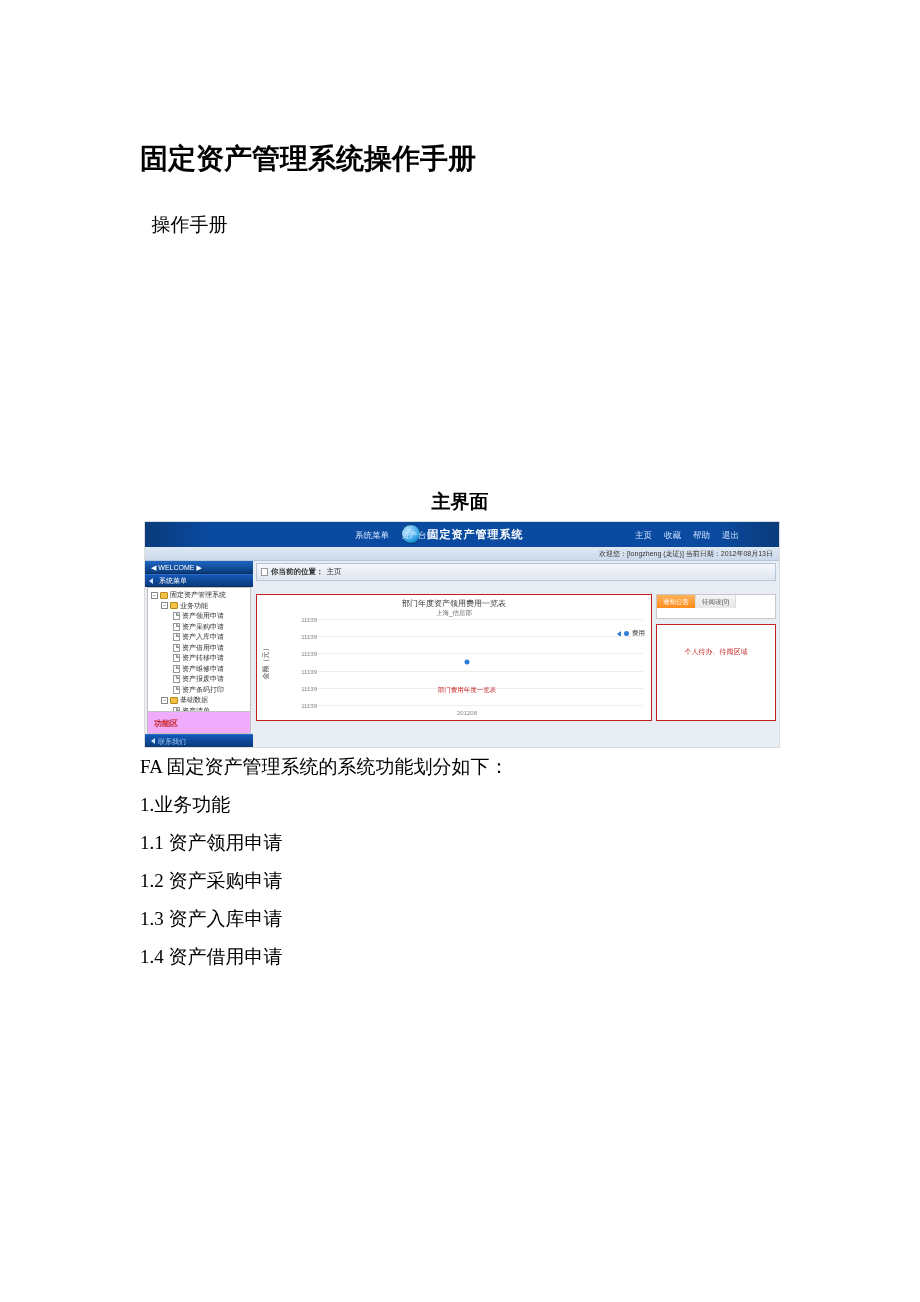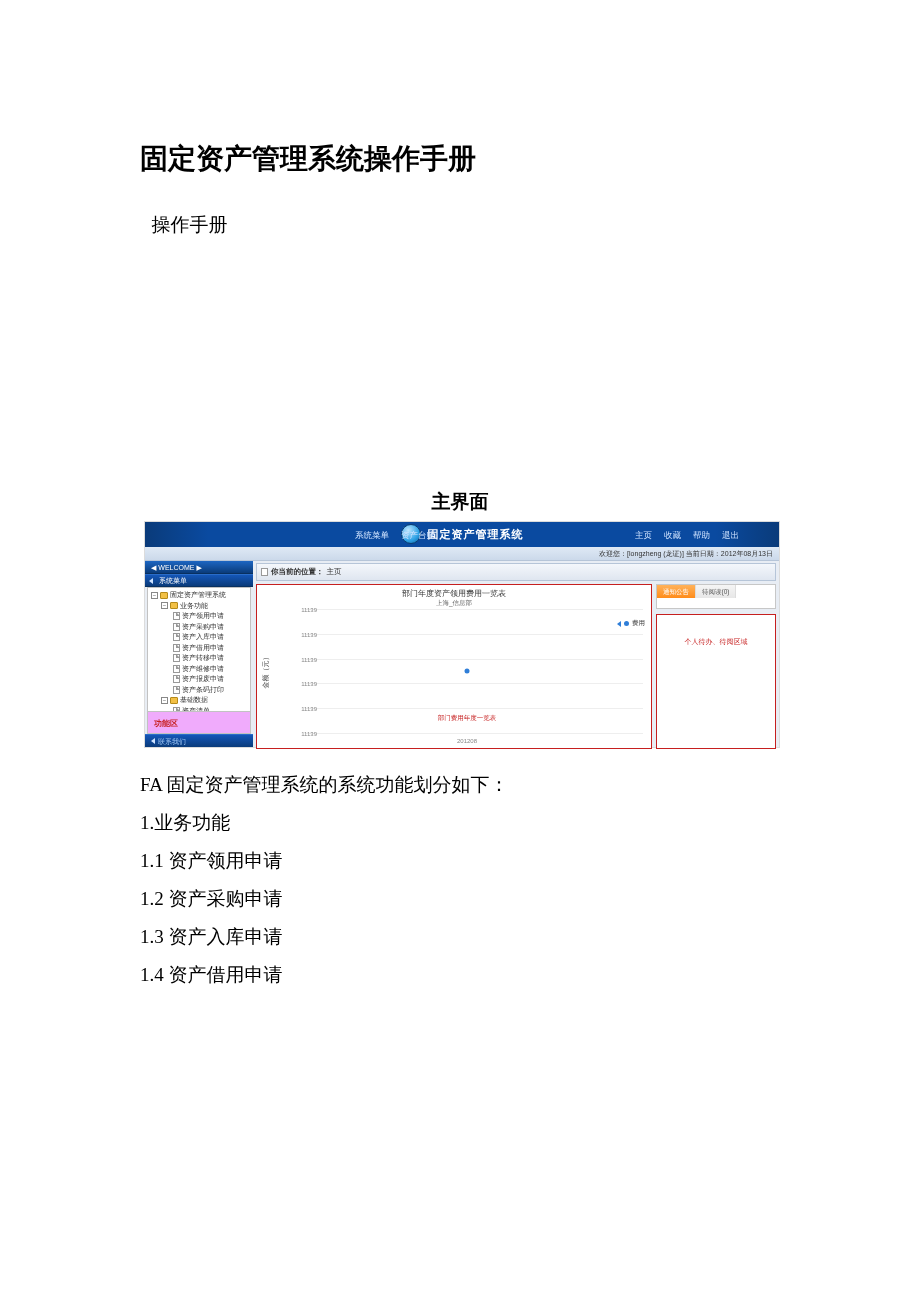--- a/index.html
+++ b/index.html
@@ -35,21 +35,21 @@
   .doc::before{content:""; position:absolute; right:-1px; top:-1px; border:2px solid transparent; border-left-color:#999; border-bottom-color:#999; width:0;height:0;}
   .lvl1{padding-left:2px;} .lvl2{padding-left:12px;} .lvl3{padding-left:24px;}
   .footer-label { color:#c61f1f; font-size:8px; font-weight:bold; padding:6px 0 0 6px; background:#f0abfc; border:1px solid #c2c2c2; border-top:none; margin:0 2px; height:22px;}
   .sb-bottom { height: 13px; background: linear-gradient(#1456b8,#0a3b7a); color:#9ec5f2; font-size:7px; line-height:13px; padding-left:6px; border-top:1px solid #2a6cc8; margin-top:auto;}
   .sb-arrow{display:inline-block;width:0;height:0;border-top:3px solid transparent;border-bottom:3px solid transparent;border-right:4px solid #cfe3ff;margin-right:3px;}
 
   
   .mp { flex: 1; padding: 2px 3px; background: #e8edf4; font-family: "SimSun", sans-serif; }
   .mp-header { height: 18px; background: linear-gradient(#f4f7fb,#dfe6f0); border:1px solid #b6c5d8; font-size: 7.5px; line-height: 12px; padding-left: 4px; display:flex; align-items:center; gap:3px; color:#333;}
   .loc-icon{display:inline-block; width:7px; height:8px; background:#fff; border:1px solid #999;}
-  .mp-row { display: flex; gap: 4px; margin-top: 3px; height: 165px; }
+  .mp-row { display: flex; gap: 4px; margin-top: 13px; height: 127px; }
   .chart-box { flex: 1; border: 1px solid #c61f1f; background: #fff; position: relative; }
   .chart-title { text-align: center; font-size: 8px; color: #333; padding-top: 3px; }
   .chart-sub { text-align: center; font-size: 6.5px; color: #666; }
   .chart-area { position: absolute; left: 34px; right: 8px; top: 24px; bottom: 15px; }
   .gridline { position: absolute; left: 14px; right: 0; border-top: 1px solid #eee; }
   .ylabel { position: absolute; left: -34px; width: 46px; text-align: right; font-size: 6px; color: #888; transform: translateY(-50%); }
   .axis-y-title { position:absolute; left:-30px; top:50%; transform: rotate(-90deg) translate(-50%,0); transform-origin:left top; font-size:7px; color:#444;}
   .xlabel { position:absolute; bottom:-11px; left:50%; transform:translateX(-50%); font-size:6px; color:#888;}
   .data-dot { position:absolute; width:5px;height:5px;background:#2f7ed8;border-radius:50%; transform:translate(-50%,-50%);}
   .legend { position:absolute; right:6px; top:34px; font-size:6.5px; color:#333; display:flex; align-items:center; gap:3px;}
@@ -59,21 +59,21 @@
 
   .side-box { width: 120px; display:flex; flex-direction:column; gap:0; }
   .notice-box { border:1px solid #c7c7c7; background:#fff; height:25px;}
   .notice-tabs{display:flex;height:13px;}
   .ntab{flex:none;font-size:6.5px;line-height:13px;text-align:center;padding:0 6px;}
   .ntab.active{background:linear-gradient(#ffb25a,#ff8c1a);color:#fff;border-right:1px solid #ddd;}
   .ntab.inactive{background:linear-gradient(#f5f5f5,#e7e7e7);color:#555;border-right:1px solid #ddd;}
   .todo-box{border:1px solid #c61f1f; background:#fff; flex:1; margin-top:5px; position:relative;}
   .todo-text{position:absolute; left:50%; top:22px; transform:translateX(-50%); font-size:7px; color:#c61f1f; white-space:nowrap;}
 
-  .below-text { margin-top: 18px; }
+  .below-text { }
 </style>
 </head>
 <body>
 
 <div class="page">
   <h1 class="title">固定资产管理系统操作手册</h1>
   <p class="line indent">操作手册</p>
 
   <h2 class="section-title">主界面</h2>
 

